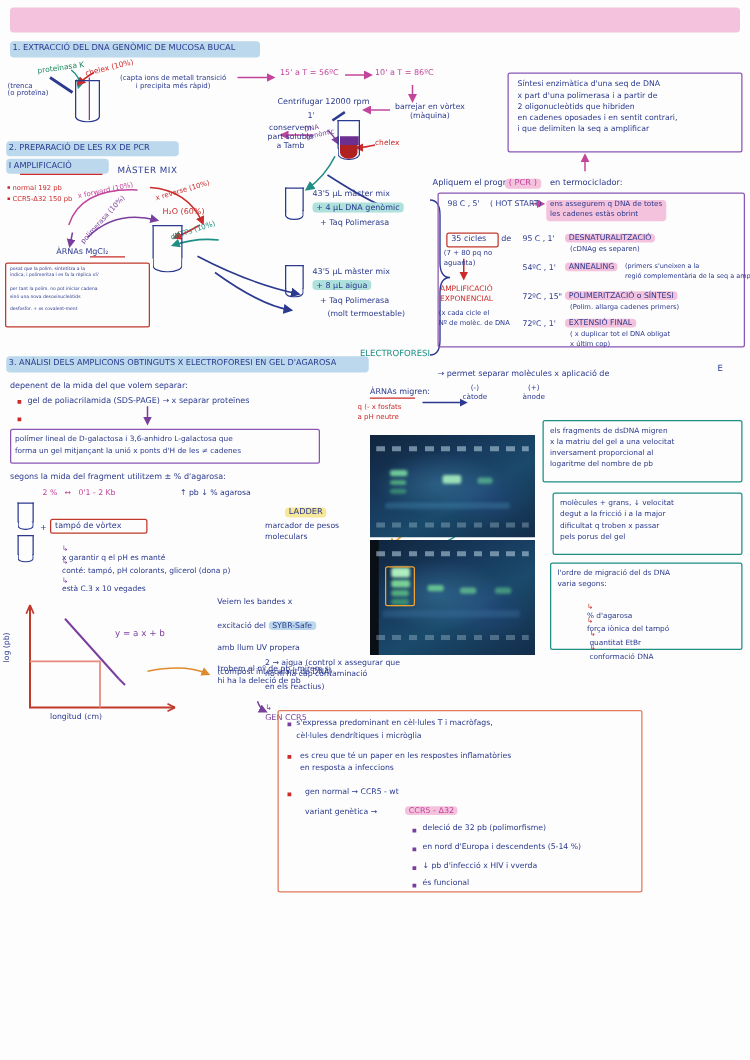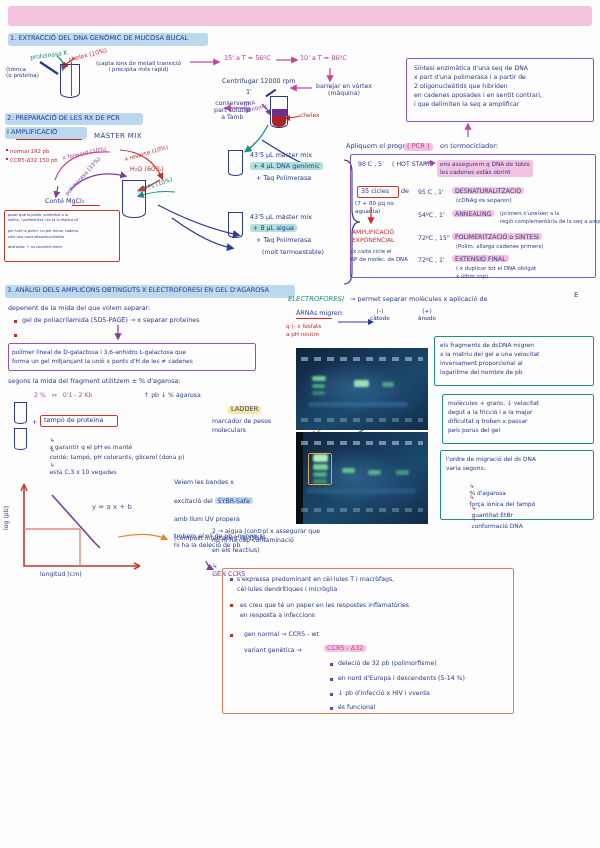--- a/index.html
+++ b/index.html
@@ -221,21 +221,21 @@
   <div class="t red" style="left:10px;top:157px;font-size:5.4px;">CCR5-Δ32 150 pb</div>
   <div style="position:absolute;left:6px;top:149px;width:2.4px;height:2.4px;background:#cc2b2b;"></div>
   <div style="position:absolute;left:6px;top:158px;width:2.4px;height:2.4px;background:#cc2b2b;"></div>
 
   <div class="t magenta" style="left:62px;top:150px;font-size:5.6px;transform:rotate(-12deg);">x forward (10%)</div>
   <div class="t red" style="left:124px;top:150px;font-size:5.6px;transform:rotate(-16deg);">x reverse (10%)</div>
   <div class="t purple" style="left:58px;top:173px;font-size:5.6px;transform:rotate(-48deg);">polimerasa (10%)</div>
   <div class="t red" style="left:130px;top:166px;font-size:6.4px;">H₂O (60%)</div>
   <div class="t teal" style="left:136px;top:182px;font-size:5.8px;transform:rotate(-18deg);">dNTPs (10%)</div>
 
-  <div class="t blue" style="left:45px;top:198px;font-size:6.4px;">Conté MgCl₂</div>
+  <div class="t blue" style="left:45px;top:198px;font-size:6.4px;">ÀRNAs MgCl₂</div>
   <div style="position:absolute;left:72px;top:205px;width:28px;height:1.2px;background:#cc2b2b;"></div>
 
   <div class="tube" style="left:122px;top:180px;width:24px;height:38px;">
     <div class="body"></div>
       <div class="tip"></div>
   </div>
 
   <div class="box b-red" style="left:4px;top:210px;width:116px;height:52px;"></div>
   <div class="t blue" style="left:8px;top:213px;font-size:3.6px;line-height:1.5;">posat que la polim. sintetitza a la
 indica, i polimeritza i es fa la rèplica x5'
@@ -324,21 +324,21 @@
     <div class="body"></div>
       <div class="tip"></div>
   </div>
   <div class="tube" style="left:14px;top:428px;width:13px;height:22px;">
     <div class="body"></div>
       <div class="tip"></div>
   </div>
 
   <div class="t blue" style="left:32px;top:419px;font-size:6.4px;">+</div>
   <div class="box b-red" style="left:40px;top:415px;width:78px;height:12px;"></div>
-  <div class="t blue" style="left:44px;top:417px;font-size:6.4px;">tampó de proteïna</div>
+  <div class="t blue" style="left:44px;top:417px;font-size:6.4px;">tampó de vòrtex</div>
 
   <div class="t blue" style="left:42px;top:430px;font-size:6px;">
     <span class="purple">↳</span>
     <span>x garantir q el pH es manté</span>
   </div>
   <div class="t blue" style="left:42px;top:440px;font-size:6px;">
     <span class="purple">↳</span>
     <span>conté: tampó, pH colorants, glicerol (dona p)</span>
   </div>
   <div class="t blue" style="left:42px;top:455px;font-size:6px;">
@@ -350,21 +350,21 @@
   <div class="t blue" style="left:40px;top:570px;font-size:6.2px;">longitud (cm)</div>
   <div class="t purple" style="left:92px;top:503px;font-size:7px;">y = a x + b</div>
 
   <div class="t blue" style="left:174px;top:531px;font-size:6.2px;line-height:1.5;">trobem el nº de pb i mirem si
 hi ha la deleció de pb</div>
   <div class="t purple" style="left:204px;top:556px;font-size:6.4px;">
     <span>↳</span>
     <span>GEN CCR5</span>
   </div>
 
-  <div class="t teal" style="left:288px;top:296px;font-size:6.8px;font-style:italic;">ELECTROFORESI</div>
+  <div class="t teal" style="left:288px;top:280px;font-size:6.8px;">ELECTROFORESI</div>
   <div class="t blue" style="left:350px;top:296px;font-size:6.4px;">→ permet separar molècules x aplicació de</div>
   <div class="t blue" style="left:574px;top:292px;font-size:6.8px;">E</div>
 
   <div class="t blue" style="left:296px;top:310px;font-size:6.4px;">ÀRNAs migren:</div>
   <div style="position:absolute;left:296px;top:318px;width:36px;height:1.2px;background:#cc2b2b;"></div>
   <div class="t blue" style="left:370px;top:308px;font-size:5.8px;text-align:center;">(-)
 càtode</div>
   <div class="t blue" style="left:418px;top:308px;font-size:5.8px;text-align:center;">(+)
 ànode</div>
   <div class="t red" style="left:286px;top:322px;font-size:5.6px;line-height:1.45;">q (- x fosfats

